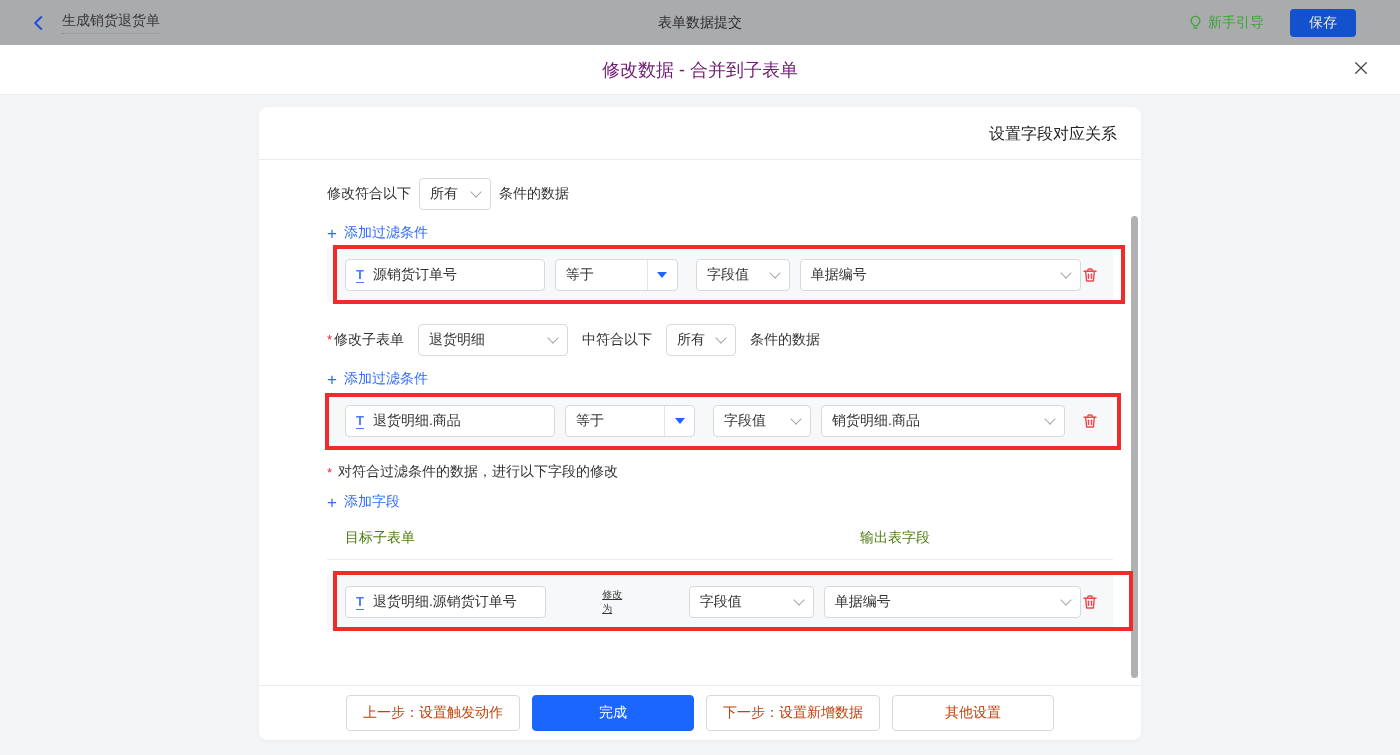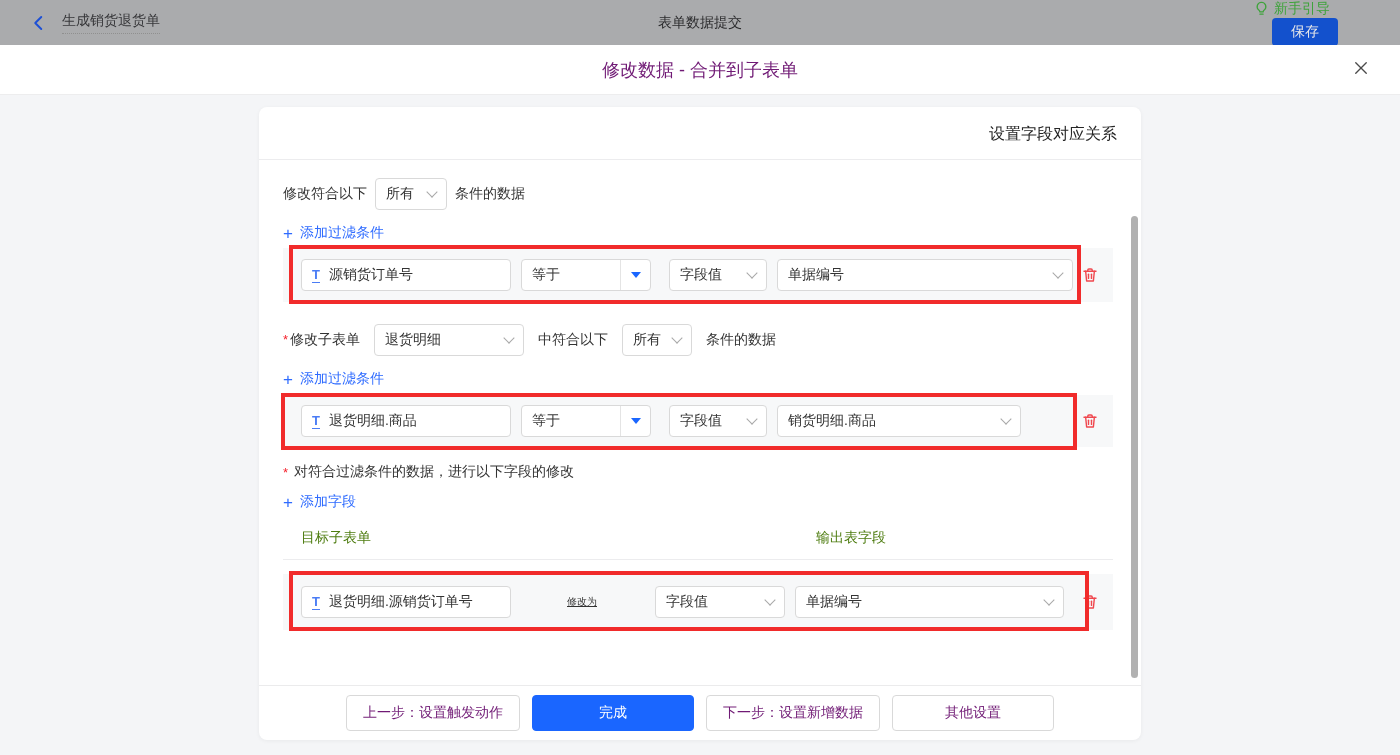--- a/index.html
+++ b/index.html
@@ -8,21 +8,21 @@
 
   
   .topbar { height:45px; background:#aaabad; display:flex; align-items:center;
     padding:0 44px 0 30px; position:relative; }
   .topbar-left { display:flex; align-items:center; gap:14px; }
   .back-icon { display:flex; align-items:center; color:#1d50d6; cursor:pointer; }
   .back-label { font-size:14px; color:#37373a; border-bottom:1px dotted #8f8f8f;
     padding-bottom:3px; cursor:pointer; }
   .topbar-center { position:absolute; left:50%; transform:translateX(-50%);
     font-size:14px; color:#2c2c2e; }
-  .topbar-right { margin-left:auto; display:flex; align-items:center;flex-direction:column; }
+  .topbar-right { margin-left:auto; display:flex; align-items:center; }
   .guide-link { display:flex; align-items:center; gap:5px; font-size:14px;
     color:var(--guide_green,#3fa33c); margin-right:26px; cursor:pointer; }
   .save-btn { width:66px; height:28px; background:var(--save_blue,#1351cd);
     color:#e9e9e9; border:none; border-radius:4px; font-size:14px;
     font-family:inherit; cursor:pointer; }
 
   
   .modal-header { height:50px; background:#fff; display:flex; align-items:center;
     justify-content:center; position:relative; border-bottom:1px solid #ededee; }
   .modal-title { font-size:18px; color:#701a75; font-weight:500; }
@@ -31,21 +31,21 @@
 
   
   .page-body { height:659px; display:flex; justify-content:center;
     align-items:flex-start; }
   .card { width:882px; height:633px; margin-top:12px; background:#fff;
     border-radius:8px; display:flex; flex-direction:column;
     box-shadow:0 1px 4px rgba(0,0,0,.05); }
   .card-header { height:53px; line-height:53px; padding:0 24px; font-size:16px;
     color:#262626; border-bottom:1px solid #ececee; flex:none;text-align:right; }
   .scroll-area { position:relative; height:525px; padding:0 28px 0 24px;
-    overflow:hidden; flex:none; }
+    overflow:hidden; flex:none;margin-left:44px; }
   .scrollbar-thumb { position:absolute; right:3px; top:56px; width:7px;
     height:462px; background:#b1b1b1; border-radius:4px; cursor:pointer; }
 
   
   .txt { font-size:14px; color:#333; }
   .req { color:#f5222d; font-size:13px; margin-right:2px; }
   .select { height:32px; border:1px solid #d9d9d9; border-radius:4px;
     background:#fff; display:flex; align-items:center; padding:8px 10px;
     font-size:14px; color:#333; cursor:pointer; }
   .select .chev { margin-left:auto; }
@@ -93,21 +93,21 @@
     border-bottom:1px solid #ececee; font-size:14px; color:#4d7c0f; }
   .col-right { position:absolute; left:533px; top:0; }
   .mod-label { margin-left:56px; font-size:10px; color:#333;text-decoration:underline; }
   .m-type { margin-left:58px; width:130px; }
   .m-value { margin-left:10px; width:269px; }
 
   
   .card-footer { height:55px; border-top:1px solid #ebebec; display:flex;
     align-items:center; justify-content:center; gap:12px; flex:none; }
   .btn { height:36px; min-width:162px; padding:0 16px; border:1px solid #d9d9d9;
-    border-radius:4px; background:#fff; font-size:14px; color:#701a75;
+    border-radius:4px; background:#fff; font-size:14px; color:#c2410c;
     font-family:inherit; display:flex; align-items:center;
     justify-content:center; cursor:pointer; }
   .btn-primary { background:var(--accent_blue,#1a66ff);
     border-color:var(--accent_blue,#1a66ff); color:#fff; }
 
   svg { display:block; }
 </style>
 </head>
 <body>
 

